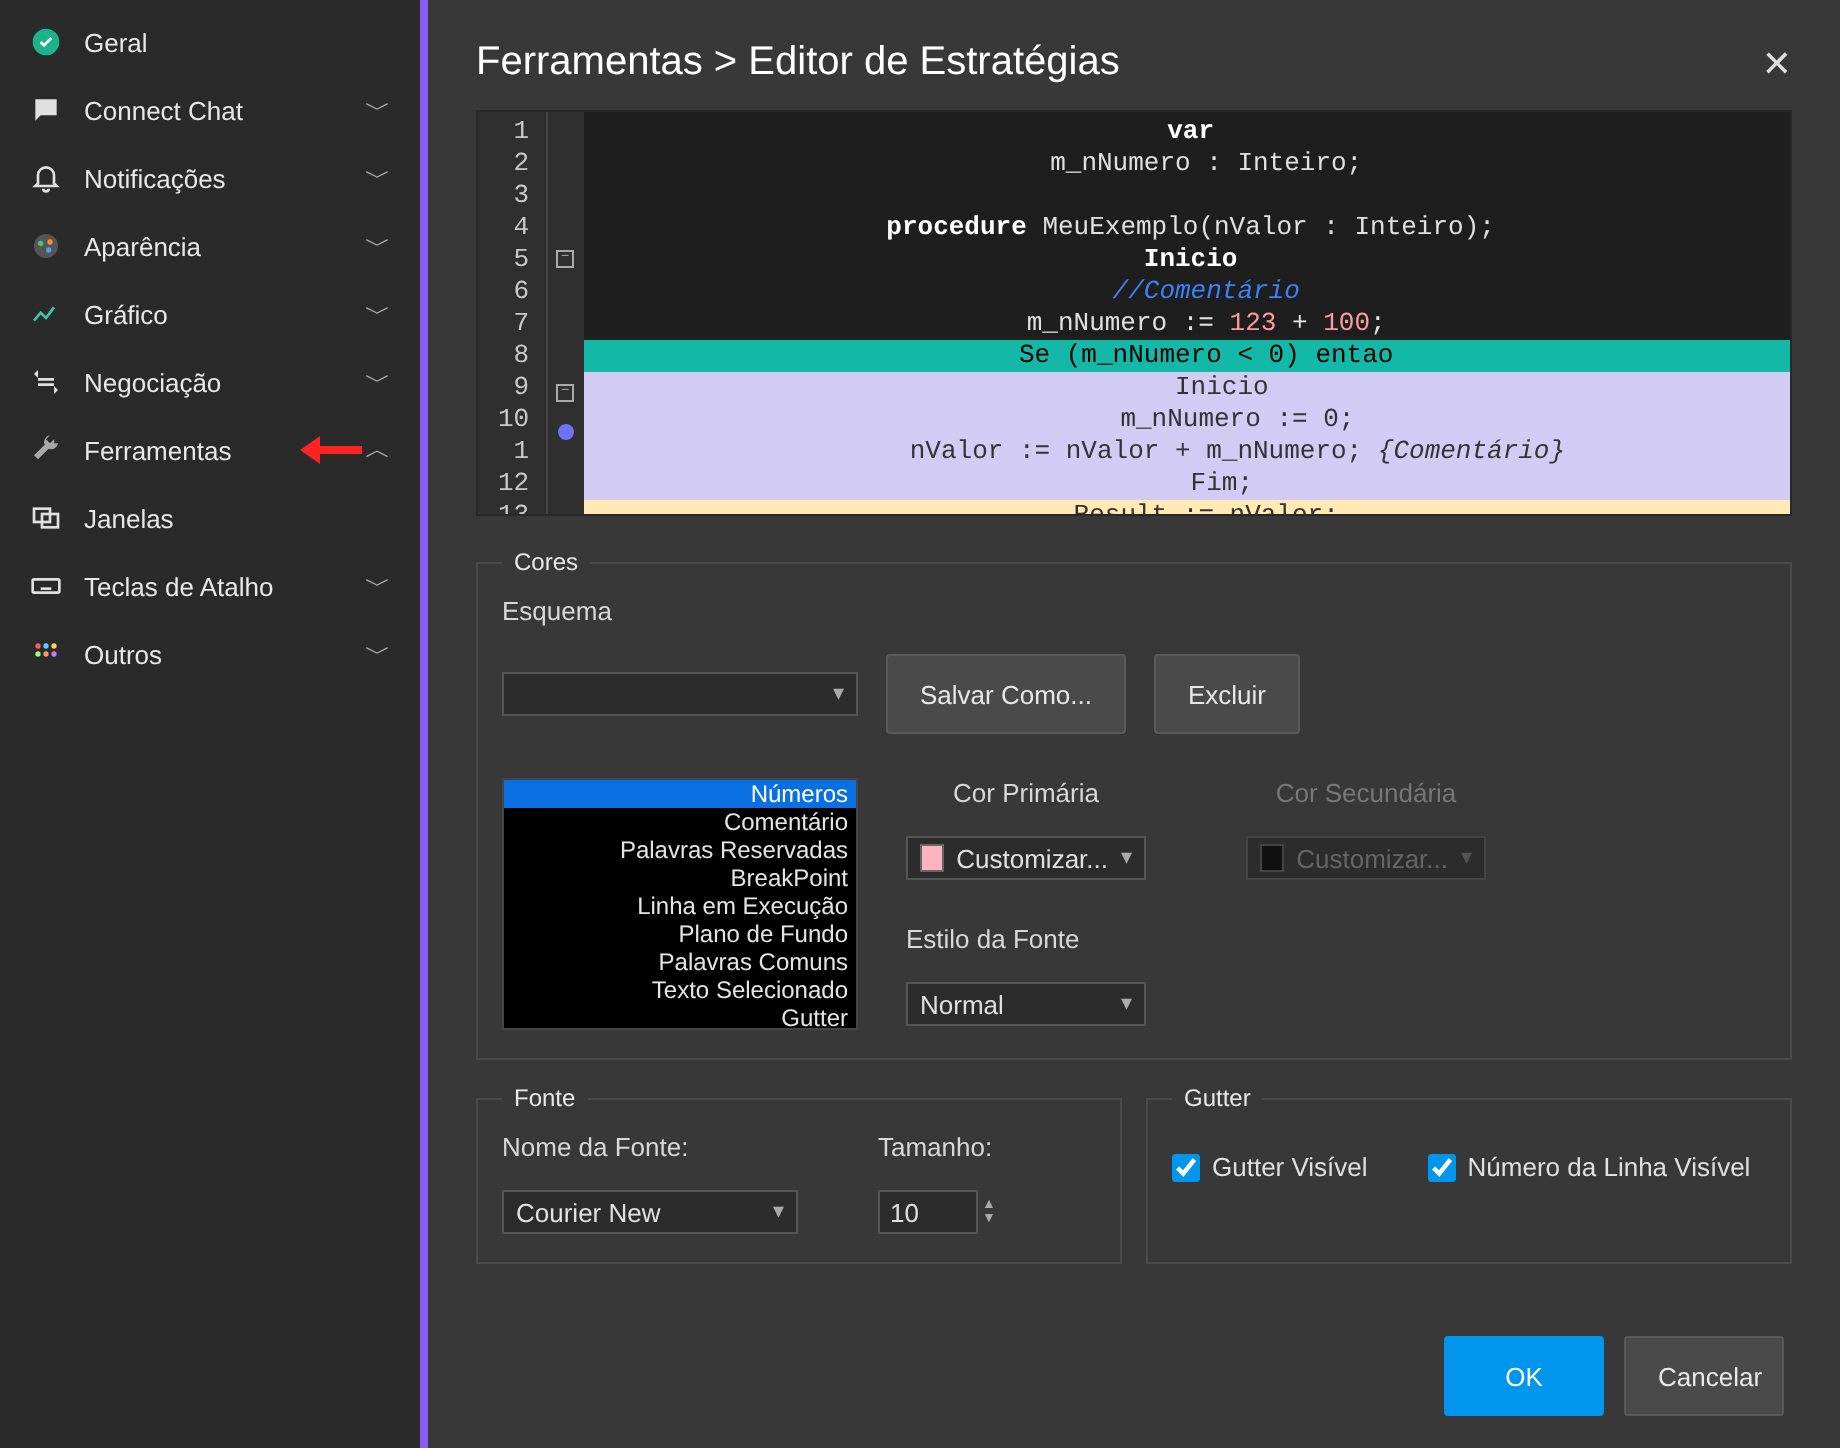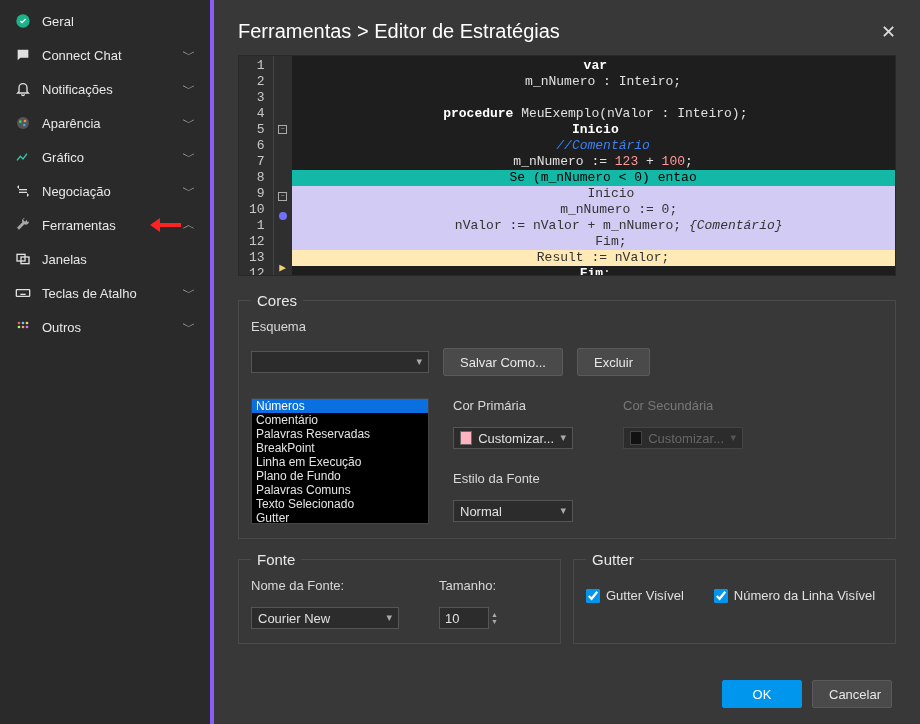--- a/index.html
+++ b/index.html
@@ -142,21 +142,21 @@
   .hl-blue span, .hl-lav span, .hl-yel span { color: inherit !important; }
 
   fieldset {
     border: 1px solid #4a4a4a;
     padding: 10px 12px 14px;
     margin-bottom: 12px;
   }
   legend {
     color: #e8e8e8;
     padding: 0 6px;
-    font-size: 15px;
+    font-size: 12px;
   }
   .row { display: flex; gap: 20px; }
   .col { display: flex; flex-direction: column; gap: 12px; }
   .lbl { color: #d8d8d8; font-size: 13px; margin-bottom: 2px; }
   .lbl.dim { color: #777; }
   .combo {
     background: #2c2c2c;
     border: 1px solid #555;
     color: #e0e0e0;
     height: 22px;
@@ -176,39 +176,40 @@
     font-size: 11px;
   }
   .combo.wide { width: 178px; }
   .combo.med { width: 120px; }
   .combo.dim { color:#666; border-color:#444; }
   .combo.dim::after{ color:#555; }
   .btn {
     background: #4a4a4a;
     border: 1px solid #5a5a5a;
     color: #e8e8e8;
-    height: 28px;
+    height: 40px;
     padding: 0 16px;
     cursor: pointer;
     font-size: 13px;
     border-radius: 2px;
   }
   .btn.primary {
     background: #0196ee;
     border-color: #0196ee;
     color: #fff;
   }
   .listbox {
     background: #000;
     border: 1px solid #444;
     width: 178px;
     height: 126px;
     font-size: 12px;
     line-height: 14px;
     overflow: hidden;
+    text-align: right;
   }
   .listbox .opt {
     padding: 0 4px;
     color: #e4e4e4;
   }
   .listbox .opt.sel {
     background: #0a6fe0;
     color: #fff;
   }
   .swatch {
@@ -448,21 +449,21 @@
               <div class="opt">Comentário</div>
               <div class="opt">Palavras Reservadas</div>
               <div class="opt">BreakPoint</div>
               <div class="opt">Linha em Execução</div>
               <div class="opt">Plano de Fundo</div>
               <div class="opt">Palavras Comuns</div>
               <div class="opt">Texto Selecionado</div>
               <div class="opt">Gutter</div>
             </div>
           <div class="col" style="gap:8px;">
-            <div style="display:flex; gap:50px;">
+            <div style="display:flex; gap:50px;text-align:center;">
               <div class="col">
                 <span class="lbl">Cor Primária</span>
                 <div class="combo med">
                   <span class="swatch" id="sw1" style="background: rgb(255, 179, 193);"></span>
                   <span>Customizar...</span>
                 </div>
               </div>
               <div class="col">
                 <span class="lbl dim">Cor Secundária</span>
                 <div class="combo med dim">

